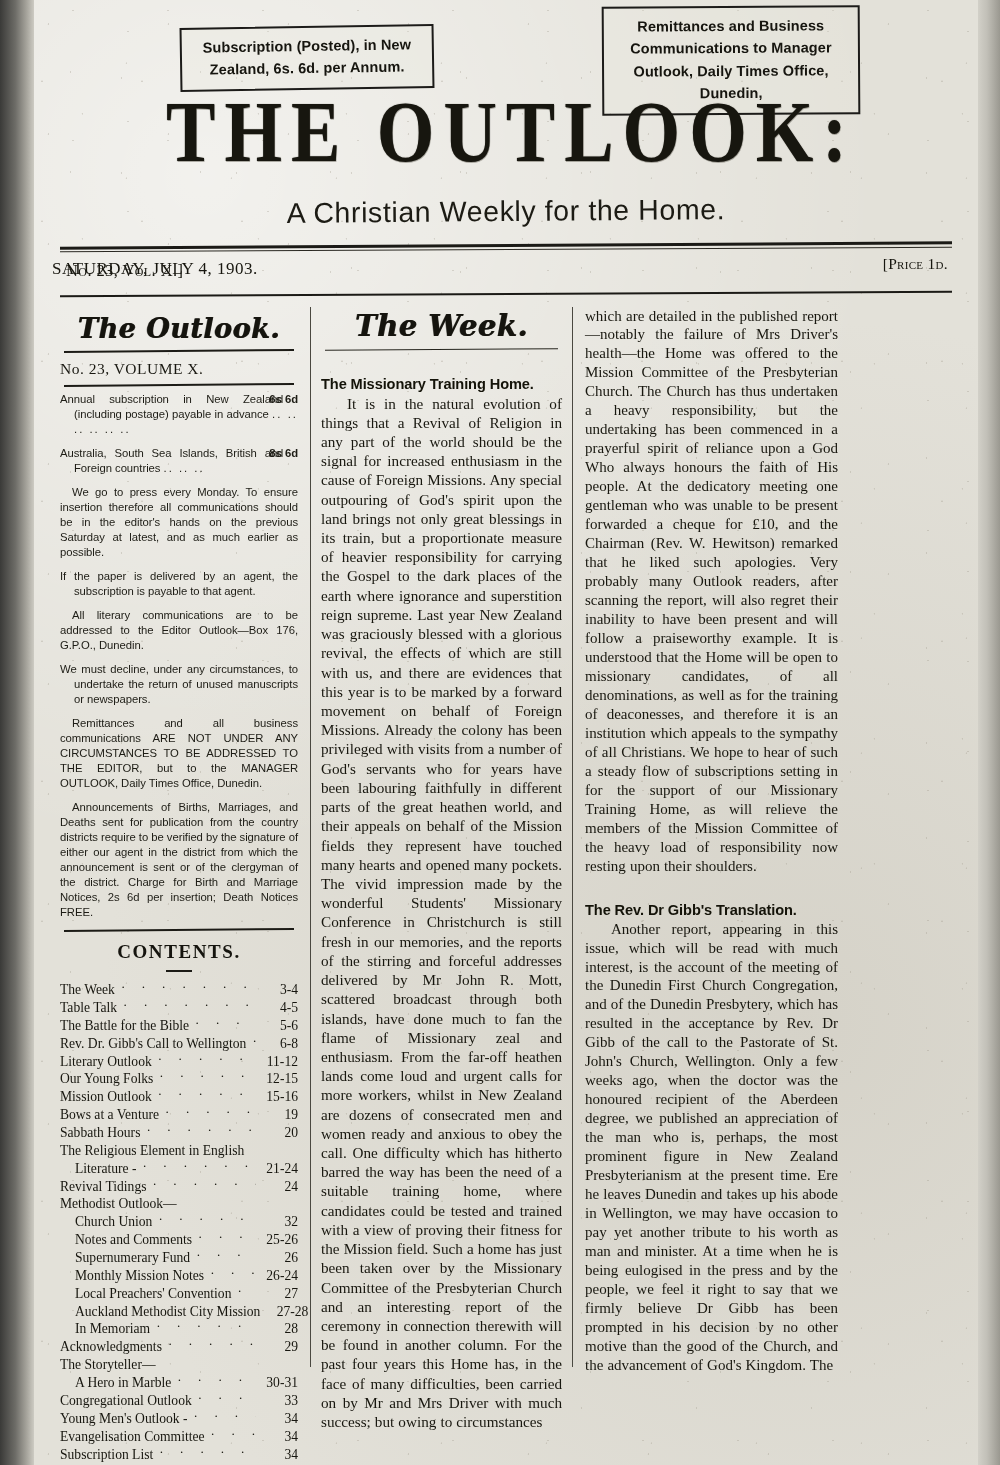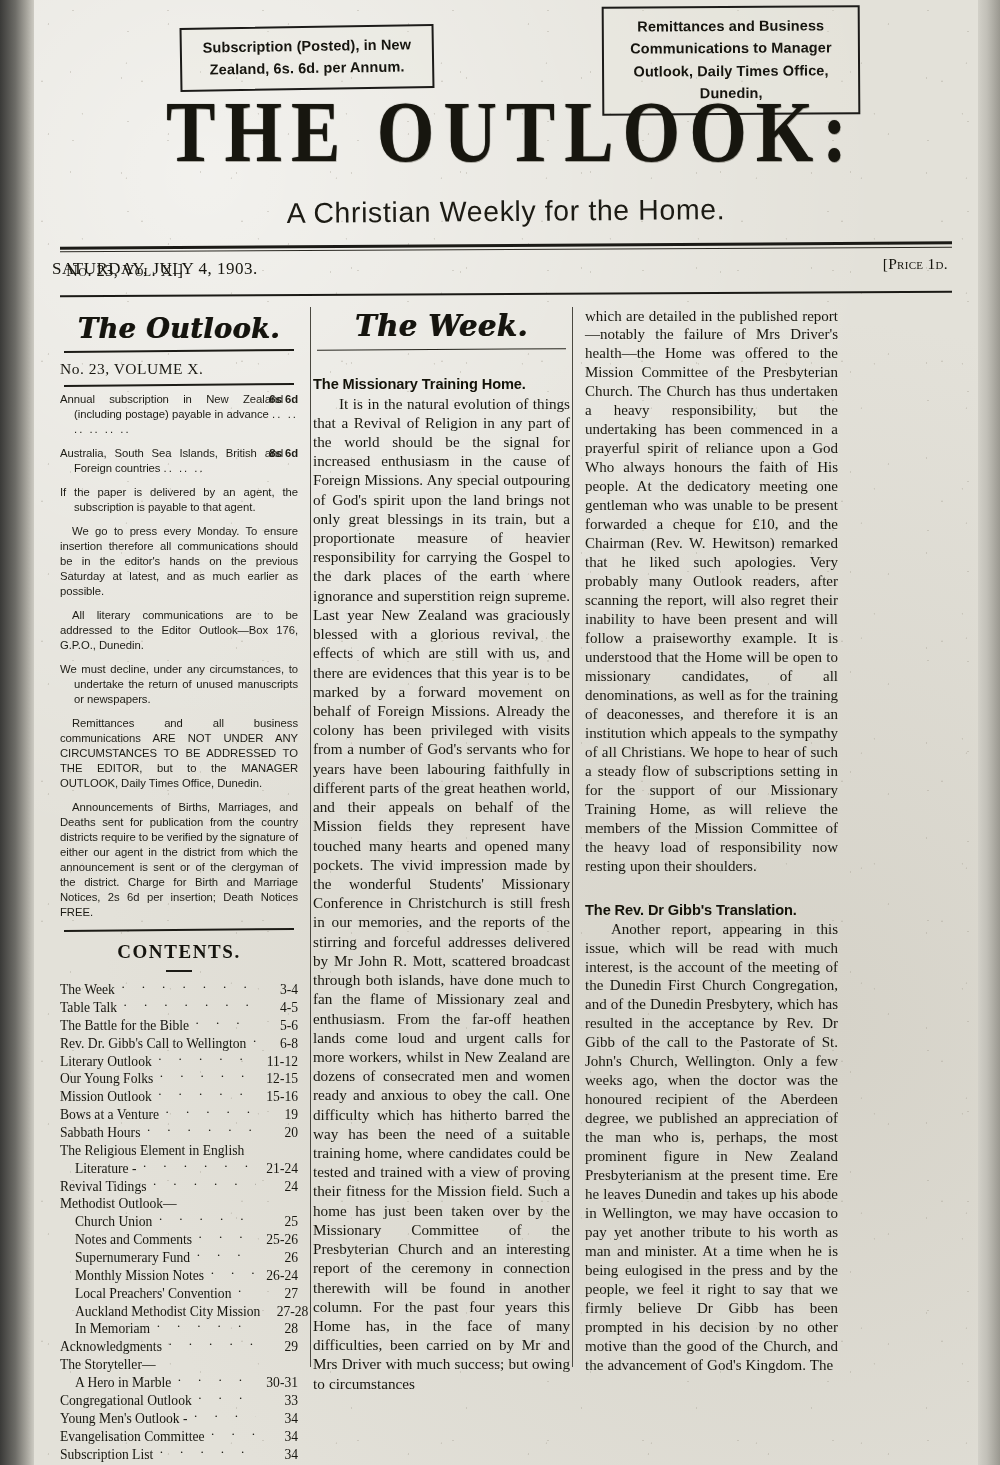--- a/index.html
+++ b/index.html
@@ -165,21 +165,21 @@
   #columns {
     display: flex;
     margin-top: 12px;
     height: 1060px;
   }
   .col {
     position: relative;
     box-sizing: border-box;
   }
   #col-left   { width: 258px; padding: 0 12px 0 8px; }
-  #col-mid    { width: 262px; padding: 0 2px; border-left: 1.5px solid #4a4840; }
+  #col-mid    { width: 262px; padding: 0 10px; border-left: 1.5px solid #4a4840; }
   #col-right  { width: 270px; padding: 0 4px 0 12px; border-left: 1.5px solid #4a4840; }
 
   
   .blackletter {
     font-family: "DejaVu Serif", serif;
     font-weight: bold;
     font-style: italic;
     font-size: 27px;
     letter-spacing: .5px;
     text-align: center;
@@ -328,22 +328,22 @@
             <span>Annual subscription in New Zealand (including postage) payable in advance</span>
             <span class="dots">.. .. .. .. .. ..</span>
           </div>
 
           <div class="note hang">
             <span class="amt">8s 6d</span>
             <span>Australia, South Sea Islands, British and Foreign countries</span>
             <span class="dots">.. .. ..</span>
           </div>
 
+          <div class="note indent">We go to press every Monday. To ensure insertion therefore all communications should be in the editor's hands on the previous Saturday at latest, and as much earlier as possible.</div>
           <div class="note hang">If the paper is delivered by an agent, the subscription is payable to that agent.</div>
-          <div class="note indent">We go to press every Monday. To ensure insertion therefore all communications should be in the editor's hands on the previous Saturday at latest, and as much earlier as possible.</div>
           <div class="note indent">All literary communications are to be addressed to the Editor Outlook—Box 176, G.P.O., Dunedin.</div>
           <div class="note hang">We must decline, under any circumstances, to undertake the return of unused manuscripts or newspapers.</div>
           <div class="note indent caps">Remittances and all business communications ARE NOT UNDER ANY CIRCUMSTANCES TO BE ADDRESSED TO THE EDITOR, but to the MANAGER OUTLOOK, Daily Times Office, Dunedin.</div>
           <div class="note indent">Announcements of Births, Marriages, and Deaths sent for publication from the country districts require to be verified by the signature of either our agent in the district from which the announcement is sent or of the clergyman of the district. Charge for Birth and Marriage Notices, 2s 6d per insertion; Death Notices FREE.</div>
 
           <div class="hr-sect"></div>
 
           <div id="contents-head">CONTENTS.</div>
           <div id="contents-dash"></div>
 
@@ -409,21 +409,21 @@
                 <span class="toc-page">24</span>
               </div>
               <div class="toc-row nopage">
                 <span class="toc-title">Methodist Outlook—</span>
                 <span class="toc-lead"></span>
                 <span class="toc-page"></span>
               </div>
               <div class="toc-row sub">
                 <span class="toc-title">Church Union</span>
                 <span class="toc-lead">············</span>
-                <span class="toc-page">25</span>
+                <span class="toc-page">32</span>
               </div>
               <div class="toc-row sub">
                 <span class="toc-title">Notes and Comments</span>
                 <span class="toc-lead">············</span>
                 <span class="toc-page">25-26</span>
               </div>
               <div class="toc-row sub">
                 <span class="toc-title">Supernumerary Fund</span>
                 <span class="toc-lead">············</span>
                 <span class="toc-page">26</span>

